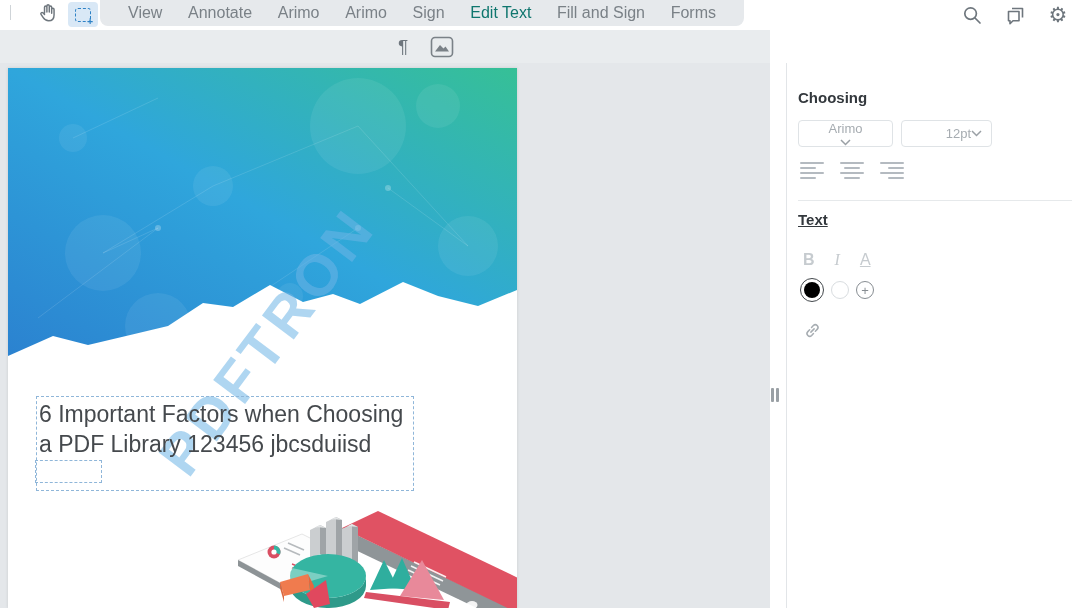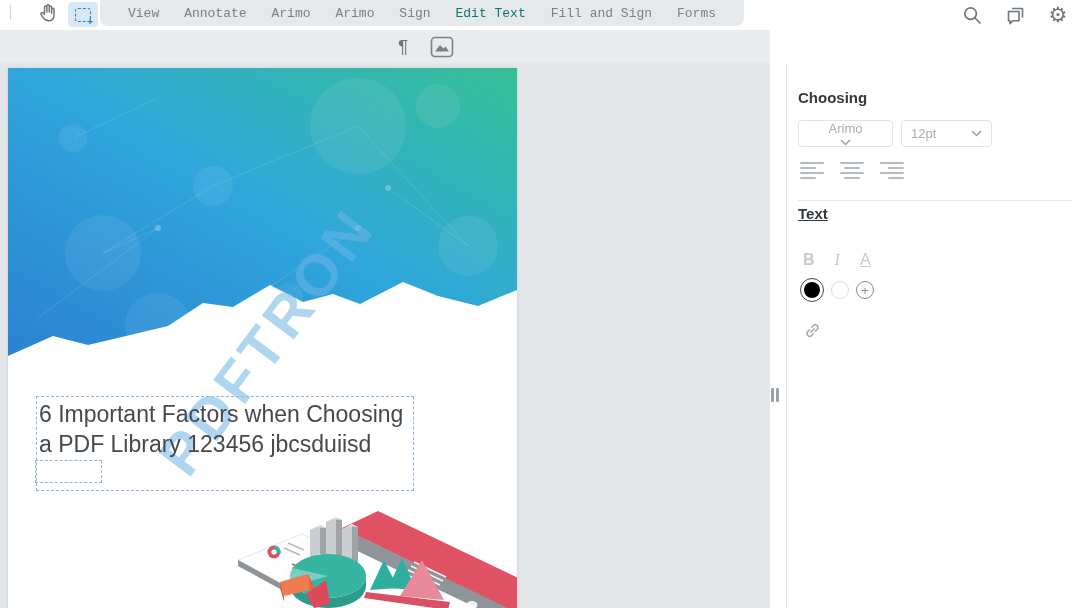--- a/index.html
+++ b/index.html
@@ -10,21 +10,21 @@
   .topbar { position:absolute; left:0; top:0; width:1080px; height:30px; background:#fff; }
   .mini-divider { position:absolute; left:10px; top:5px; width:1px; height:15px; background:#CFD4D8; }
   .tool-btn { position:absolute; top:2px; width:30px; height:25px; display:flex; align-items:center; justify-content:center; border-radius:4px; cursor:pointer; }
   .tool-pan { left:33px; }
   .tool-select { left:68px; background:#D9E8F6; }
   .select-glyph { position:relative; width:16px; height:14px; border:1.6px dashed #2E82C6; border-radius:3px; }
   .select-glyph .plus { position:absolute; right:-3px; bottom:-6px; color:#2E82C6; font-size:10px; font-weight:bold; background:transparent; line-height:10px; }
 
   .tabstrip { position:absolute; left:100px; top:0; width:644px; height:26px; background:#E6E9EC;
               border-radius:0 0 8px 8px; display:flex; align-items:center; justify-content:space-between; padding:0 28px; }
-  .tab { font-size:13px; color:#7A8187; cursor:pointer; white-space:nowrap;font-family:Liberation Mono, monospace; }
+  .tab { font-size:16px; color:#7A8187; cursor:pointer; white-space:nowrap; }
   .tab.active { color:#0f766e; }
 
   .topbar-right { position:absolute; right:10px; top:3px; display:flex; gap:19px; align-items:center; }
   .icon-btn { width:24px; height:24px; display:flex; align-items:center; justify-content:center; cursor:pointer; color:#6E767D; }
   .gear-glyph { font-size:21px; line-height:24px; color:#6E767D; }
 
   
   .toolbar2 { position:absolute; left:0; top:30px; width:770px; height:33px; background:#E9ECEE;
               display:flex; align-items:center; }
   .tb2-btn { position:absolute; top:4px; width:26px; height:25px; display:flex; align-items:center; justify-content:center; cursor:pointer; }
@@ -48,26 +48,26 @@
 
   
   .splitter-line { position:absolute; left:786px; top:63px; width:1px; height:545px; background:#E2E5E8; }
   .splitter-handle { position:absolute; left:771px; top:388px; width:11px; height:15px; display:flex; gap:2px; cursor:col-resize; }
   .splitter-handle span { width:3px; height:14px; background:#9AA0A5; border-radius:1px; }
 
   
   .panel { position:absolute; left:787px; top:63px; width:293px; height:545px; background:#fff; }
   .panel-heading { position:absolute; left:11px; font-size:15px; font-weight:bold; color:#33383D; }
   .h-paragraph { top:26px; }
-  .h-text { top:142px;text-decoration:underline; }
+  .h-text { top:148px;text-decoration:underline; }
   .dropdown { position:absolute; top:57px; height:27px; border:1px solid #DFE3E6; border-radius:4px;
               display:flex; align-items:center; justify-content:space-between; padding:0 9px;
               font-size:13px; color:#A6ACB1; cursor:pointer; background:#fff; }
   .dd-font { left:11px; width:95px;flex-direction:column; }
-  .dd-size { left:114px; width:91px; }
+  .dd-size { left:114px; width:91px;justify-content:flex-end; }
   .align-row { position:absolute; left:13px; top:94px; display:flex; gap:13px; }
   .align-btn { width:26px; height:26px; display:flex; flex-direction:column; justify-content:center; gap:3px; cursor:pointer; }
   .align-btn i { display:block; height:2px; background:#B4BAC0; border-radius:1px; }
   .align-left i { align-self:flex-start; } .align-center i { align-self:center; } .align-right i { align-self:flex-end; }
   .w1{width:24px;} .w2{width:16px;}
   .panel-divider { position:absolute; left:11px; top:137px; width:274px; height:1px; background:#E6E9EB; }
   .style-row { position:absolute; left:16px; top:188px; display:flex; gap:20px; align-items:baseline; }
   .style-btn { font-size:16px; color:#C6CBCF; cursor:pointer; }
   .st-bold { font-weight:bold; }
   .st-italic { font-style:italic; font-family:"Liberation Serif", serif; }

